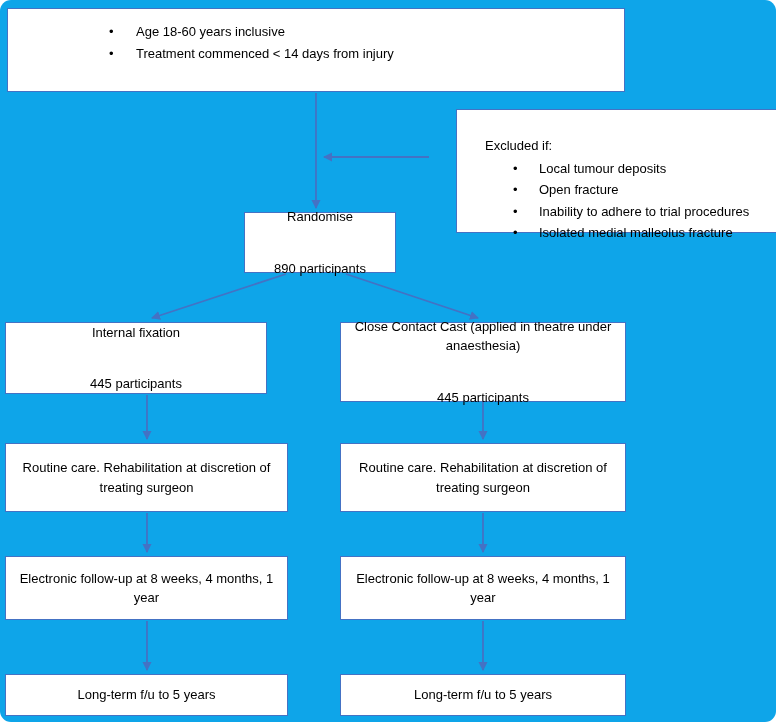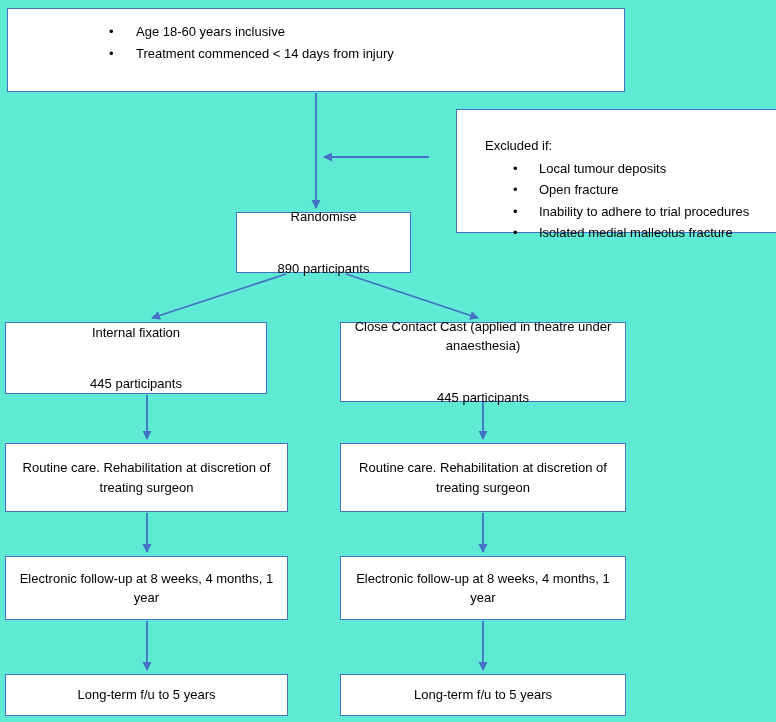--- a/index.html
+++ b/index.html
@@ -1,18 +1,18 @@
 <!DOCTYPE html>
 <html><head>
 <meta charset="utf-8">
 <style>
   html,body{margin:0;padding:0;background:#ffffff;}
   .canvas{
-    position:relative;width:776px;height:722px;background:#5eead4;
-    font-family:"Liberation Sans",sans-serif;color:#000;overflow:hidden;
+    position:relative;width:776px;height:722px;background:#0ea5e9;
+    font-family:"Liberation Sans",sans-serif;color:#000;overflow:hidden;border-radius:11px;
   }
   .box{
     position:absolute;border:1.6px solid #4472C4;background:#ffffff;
     box-sizing:border-box;font-size:13px;line-height:1.5;
   }
   .center{
     display:flex;flex-direction:column;justify-content:center;align-items:center;
     text-align:center;padding:4px 12px;
   }
   .bold{font-weight:400;margin-top:32px;}
@@ -61,21 +61,21 @@
   <div class="box excluded" style="left: 456px; top: 109px; width: 340px; height: 124px; border-color: rgb(68, 114, 196);">
     <div class="ex-title">Excluded if:</div>
     <ul class="bullets">
       <li>Local tumour deposits</li>
       <li>Open fracture</li>
       <li>Inability to adhere to trial procedures</li>
       <li>Isolated medial malleolus fracture</li>
     </ul>
   </div>
 
-  <div class="box center" style="left: 236px; top: 212px; width: 175px; height: 61px; border-color: rgb(68, 114, 196);">
+  <div class="box center" style="left: 244px; top: 212px; width: 152px; height: 61px; border-color: rgb(68, 114, 196);">
     <div>Randomise</div>
     <div class="bold">890 participants</div>
   </div>
 
   <div class="box center" style="left: 5px; top: 322px; width: 262px; height: 72px; border-color: rgb(68, 114, 196);">
     <div>Internal fixation</div>
     <div class="bold">445 participants</div>
   </div>
 
   <div class="box center" style="left: 340px; top: 322px; width: 286px; height: 80px; border-color: rgb(68, 114, 196);">

